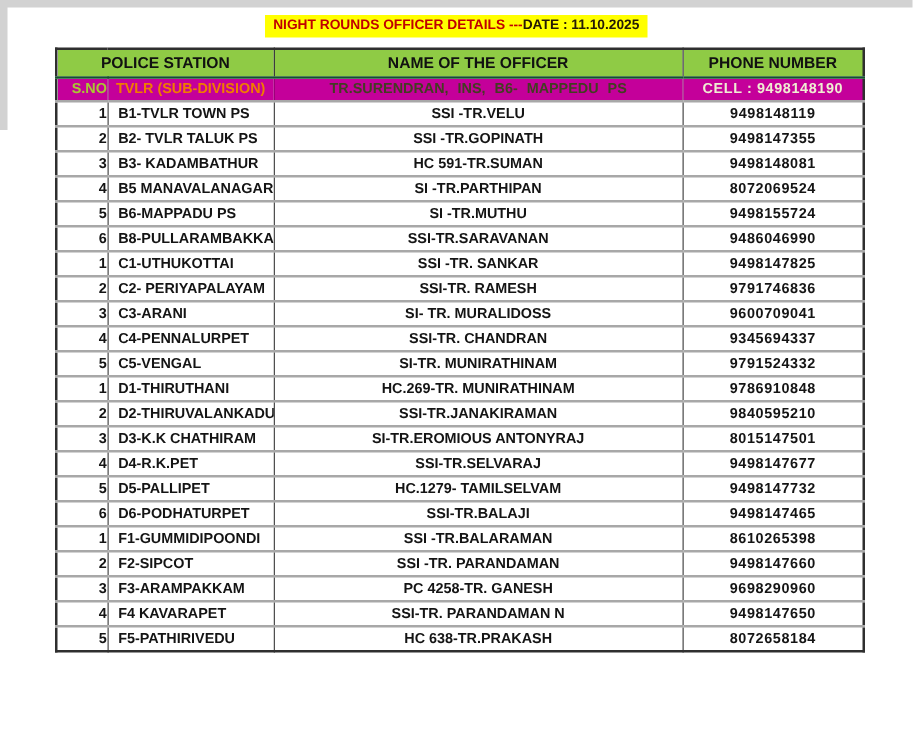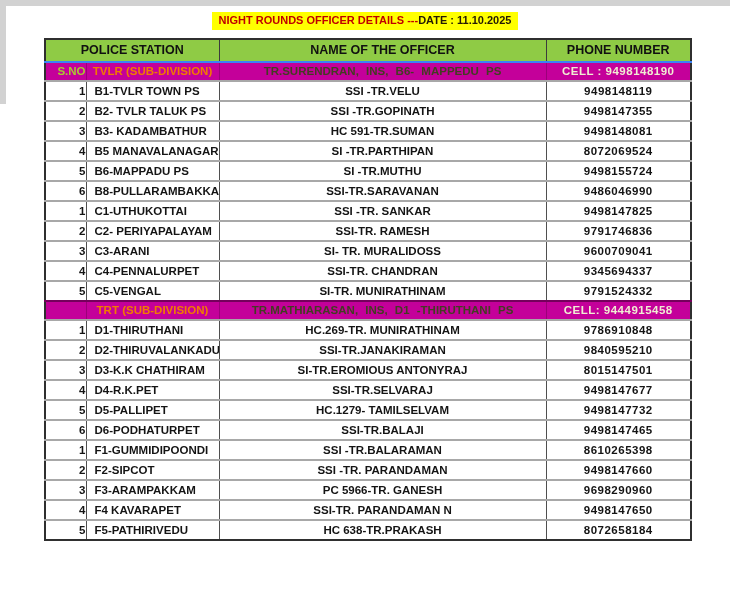--- a/index.html
+++ b/index.html
@@ -19,21 +19,21 @@
   .table-wrap{position:absolute;top:38px;left:44px;}
   table{
     border-collapse:collapse;table-layout:fixed;width:646px;
     border:2px solid #2f2f2f;
   }
   td,th{
     overflow:hidden;white-space:nowrap;padding:0;
     font-size:11.5px;font-weight:bold;line-height:1.1;
   }
   th{height:21px;background:var(--c-green,#8FCB45);color:#111;font-size:12.5px;
-     border-left:1px solid #3c3c3c;border-bottom:2px solid #3b82f6;text-align:center;}
+     border-left:1px solid #3c3c3c;border-bottom:2px solid #14532d;text-align:center;}
   .row-data td{
     height:18px;background:#ffffff;color:#141414;
     border-left:1px solid #4f4f4f;border-top:2px solid #a8a8a8;
   }
   .row-magenta td{
     height:17px;background:var(--c-magenta,#C4009A);
     border-top:2px solid #75005c;border-bottom:1px solid #75005c;
     border-left:1px solid #9c007a;
   }
   td:first-child,th:first-child{border-left:none;}
@@ -150,26 +150,20 @@
     <td class="c-phone">9345694337</td>
   </tr>
 
   <tr class="row-data">
     <td class="c-sno">5</td>
     <td class="c-station">C5-VENGAL</td>
     <td class="c-officer">SI-TR. MUNIRATHINAM</td>
     <td class="c-phone">9791524332</td>
   </tr>
 
-  <tr class="row-magenta">
-    <td class="c-sno m-sno"></td>
-    <td class="c-station m-name">TRT (SUB-DIVISION)</td>
-    <td class="c-officer m-officer">TR.MATHIARASAN, INS, D1 -THIRUTHANI PS</td>
-    <td class="c-phone m-cell">CELL: 9444915458</td>
-  </tr>
 
   <tr class="row-data">
     <td class="c-sno">1</td>
     <td class="c-station">D1-THIRUTHANI</td>
     <td class="c-officer">HC.269-TR. MUNIRATHINAM</td>
     <td class="c-phone">9786910848</td>
   </tr>
 
   <tr class="row-data">
     <td class="c-sno">2</td>
@@ -217,21 +211,21 @@
   <tr class="row-data">
     <td class="c-sno">2</td>
     <td class="c-station">F2-SIPCOT</td>
     <td class="c-officer">SSI -TR. PARANDAMAN</td>
     <td class="c-phone">9498147660</td>
   </tr>
 
   <tr class="row-data">
     <td class="c-sno">3</td>
     <td class="c-station">F3-ARAMPAKKAM</td>
-    <td class="c-officer">PC 5966-TR. GANESH</td>
+    <td class="c-officer">PC 4258-TR. GANESH</td>
     <td class="c-phone">9698290960</td>
   </tr>
 
   <tr class="row-data">
     <td class="c-sno">4</td>
     <td class="c-station">F4 KAVARAPET</td>
     <td class="c-officer">SSI-TR. PARANDAMAN N</td>
     <td class="c-phone">9498147650</td>
   </tr>
 

